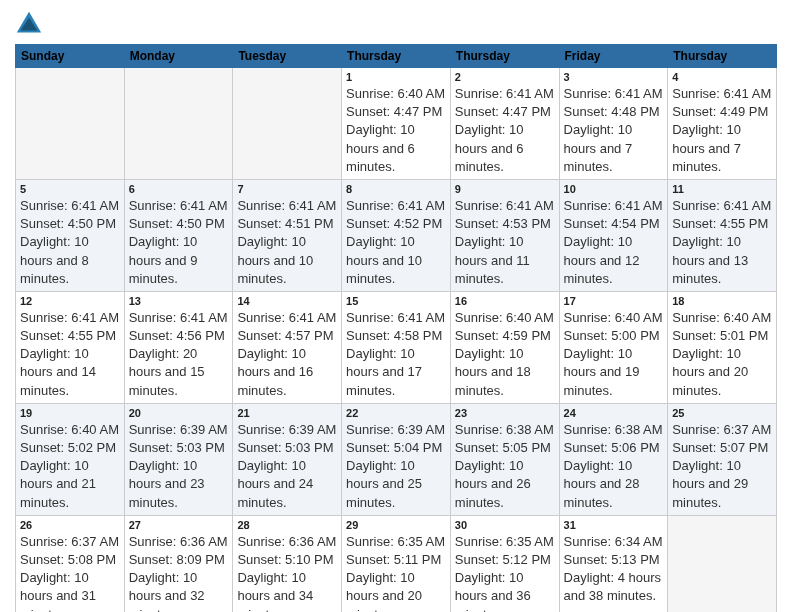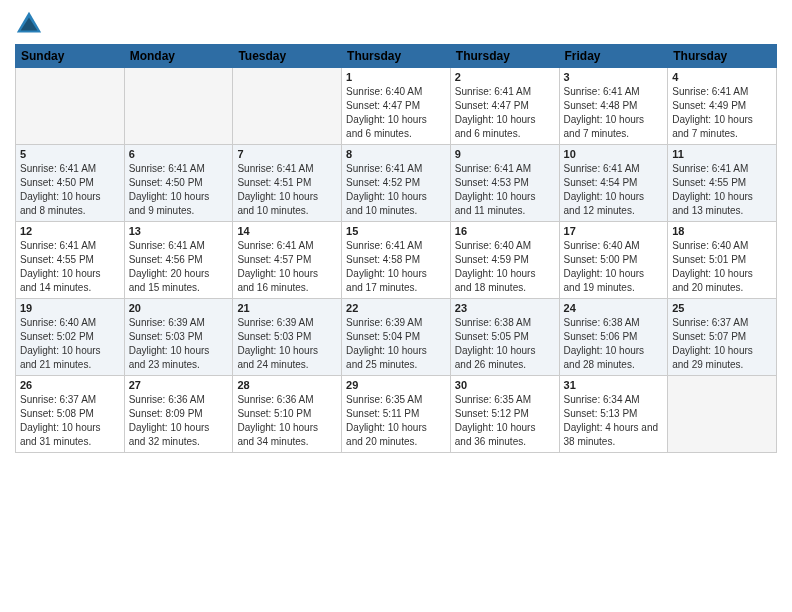--- a/index.html
+++ b/index.html
@@ -77,21 +77,21 @@
       background: #f5f5f5;
     }
     .day-num {
       font-size: 11px;
       font-weight: bold;
       color: #222;
       display: block;
       margin-bottom: 2px;
     }
     .day-info {
-      font-size: 10px;
+      font-size: 13px;
       color: #333;
       line-height: 1.4;
     }
     .row-alt td {
       background: #f0f4f8;
     }
   </style>
 </head>
 <body>
 

